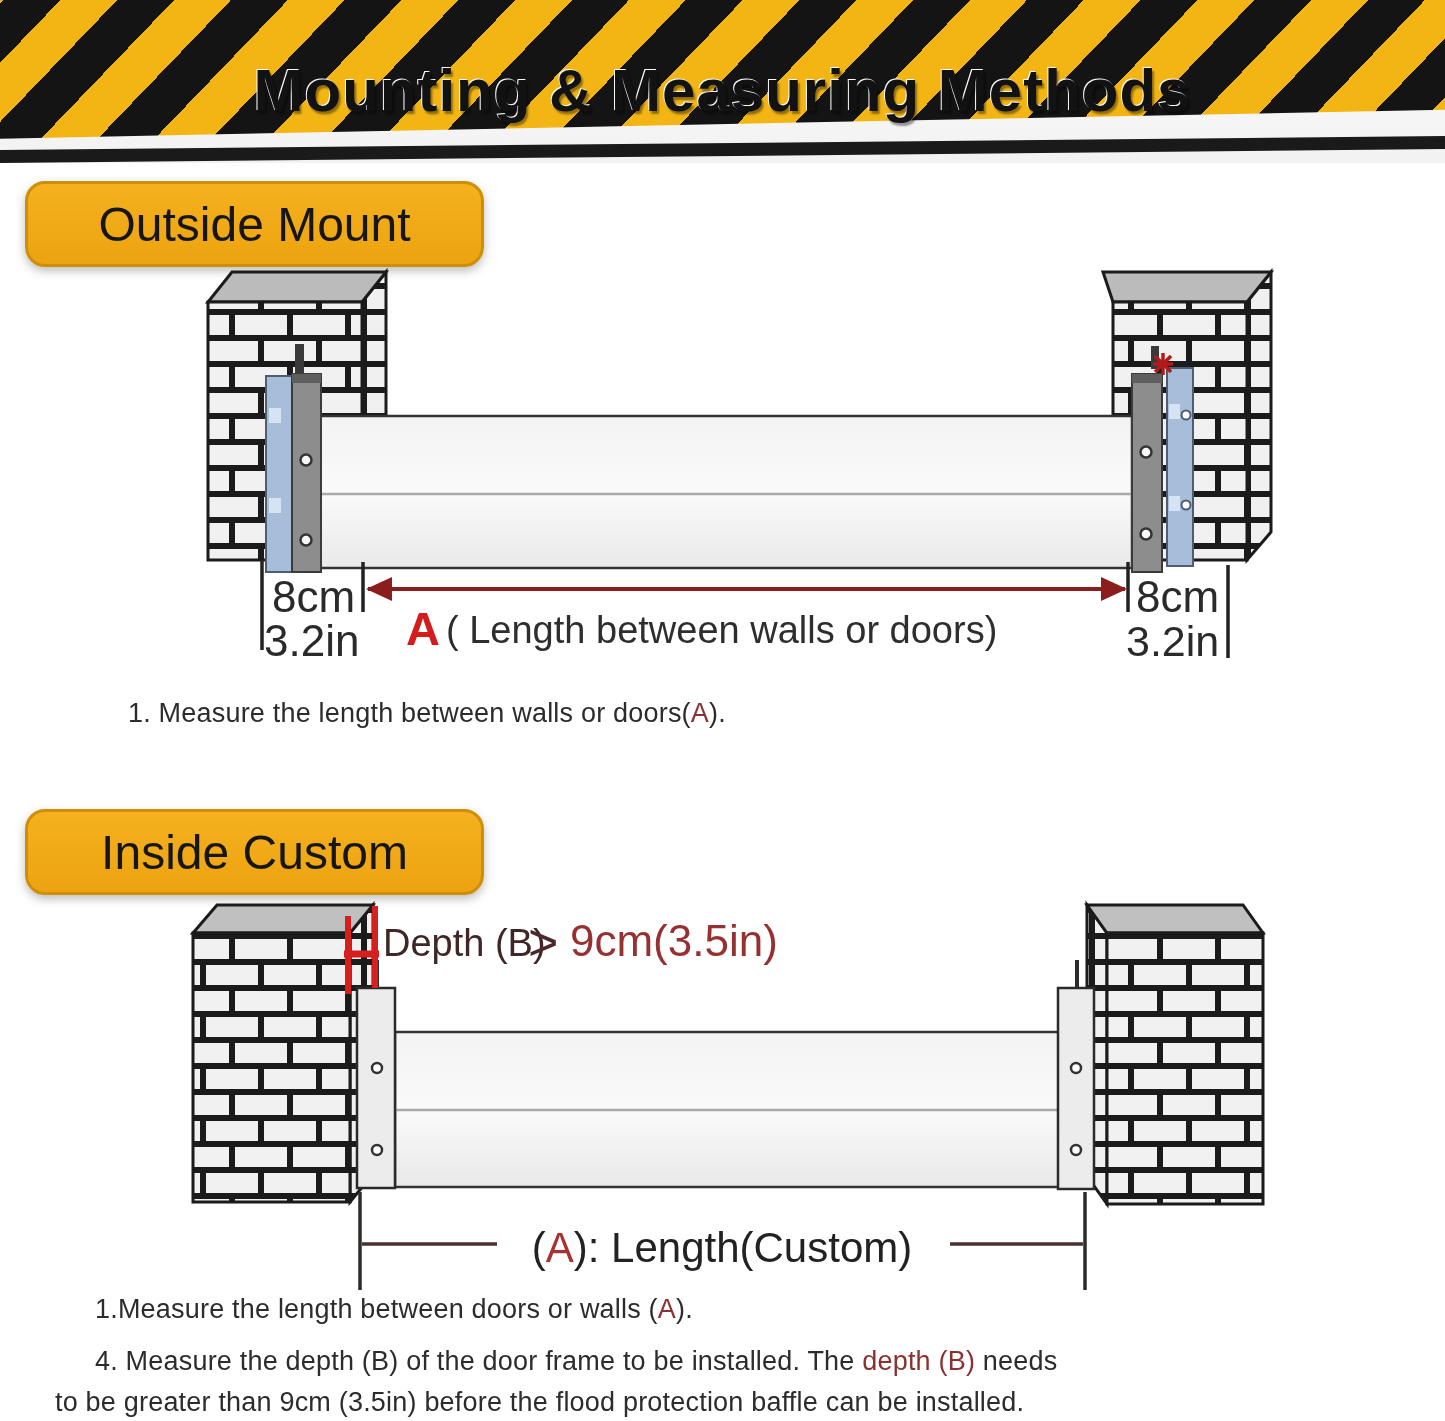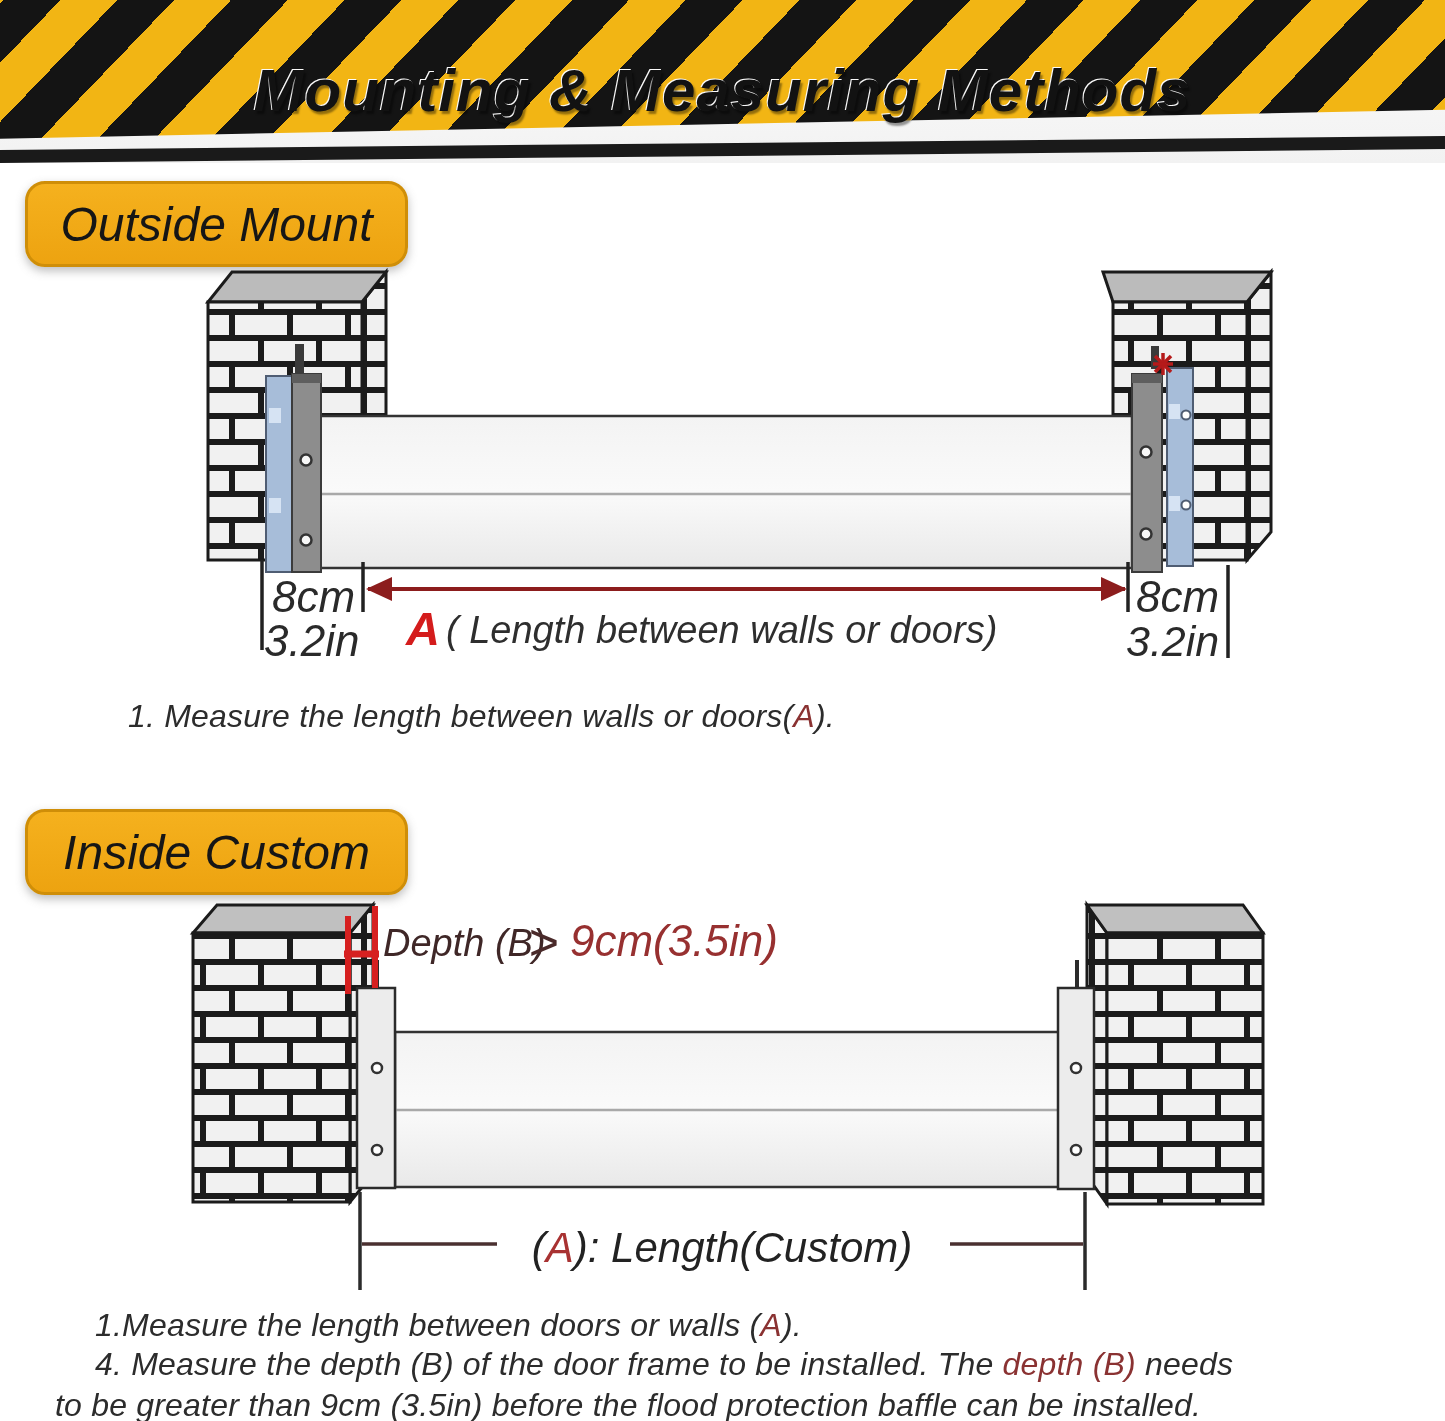--- a/index.html
+++ b/index.html
@@ -1,52 +1,52 @@
 <!DOCTYPE html>
 <html><head>
 <meta charset="utf-8">
 <style>
   * { margin:0; padding:0; box-sizing:border-box; }
   html,body { background:#ffffff; }
   body { font-family:"Liberation Sans", sans-serif; }
-  #page { position:relative; width:1445px; height:1421px; background:#fff; overflow:hidden;font-style:italic; }
+  #page { position:relative; width:1445px; height:1421px; background:#fff; overflow:hidden; }
 
   
   #banner { position:absolute; top:0; left:0; width:1445px; height:163px;
             background:linear-gradient(180deg,#fdfdfd 0%,#f2f2f2 100%); overflow:hidden; }
   #stripes { position:absolute; top:-38px; left:-30px; width:1520px; height:162px;
              transform:rotate(-1.15deg);
              background:repeating-linear-gradient(135deg,#f2b514 0 41px,#141414 41px 82px); }
   #banner-title { position:absolute; top:56px; left:0; width:100%; text-align:center;
                   font-size:60px; font-weight:bold; letter-spacing:1px; color:#121212;
                   text-shadow:2px 3px 2px rgba(0,0,0,0.40), -1px -1px 0 #fafafa; }
   #banner-bar { position:absolute; top:143px; left:-12px; width:1474px; height:13px;
                 background:#1a1a1a; transform:rotate(-0.55deg); }
 
   
-  .badge { position:absolute; left:25px; width:383px; height:86px;
+  .badge { position:absolute; left:25px; width:459px; height:86px;
            background:linear-gradient(180deg,#f5b11e 0%,#eda310 100%);
            border:3px solid #cf8e08; border-radius:20px;
            display:flex; align-items:center; justify-content:center;
            font-size:48px; color:#161616; box-shadow:0 4px 10px rgba(110,110,110,.45); }
   #badge-outside { top:181px; }
   #badge-inside  { top:809px; }
 
   
   .diagram { position:absolute; left:0; }
   #diagram-outside { top:255px; }
   #diagram-inside  { top:896px; }
   svg text { font-family:"Liberation Sans", sans-serif; }
 
   
-  .step { position:absolute; font-size:32px; line-height:1.2; color:#2c2c2c;
+  .step { position:absolute; font-size:27px; line-height:1.2; color:#2c2c2c;
           letter-spacing:0.2px; white-space:nowrap; }
   #out-step1 { left:128px; top:697px; }
   #out-step2 { left:128px; top:749px; }
-  #in-step1  { left:95px;  top:1293px;margin-top:13px; }
+  #in-step1  { left:95px;  top:1293px; }
   #in-step2  { left:95px;  top:1345px; }
   #in-step3  { left:55px;  top:1386px; }
   .maroon { color:#8a3232; }
 </style>
 </head>
 <body>
 
 <div id="page">
 
   <div id="banner">

